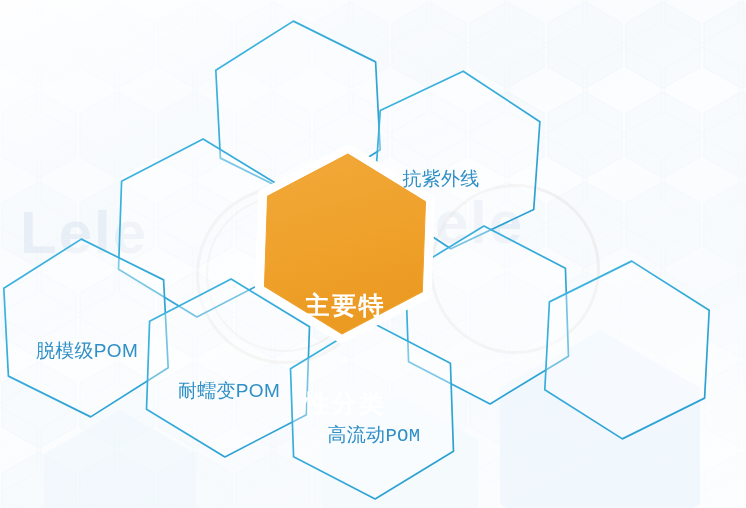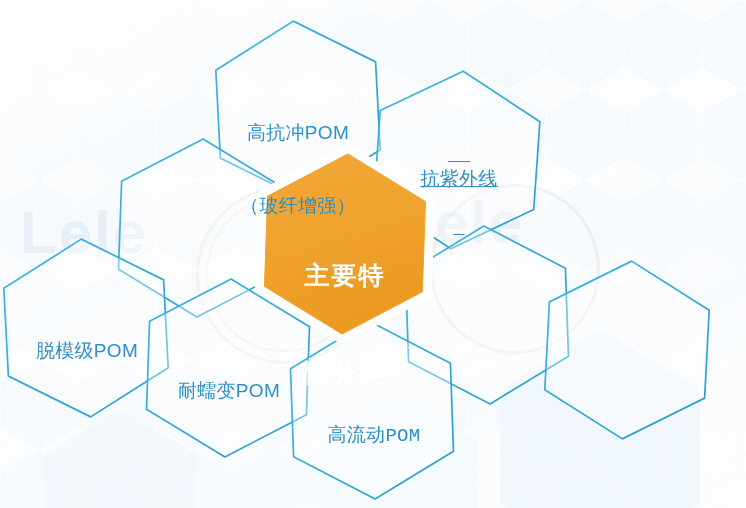--- a/index.html
+++ b/index.html
@@ -127,44 +127,40 @@
       <polygon points="86,239 166,284 166,372 86,417 6,372 6,284" transform="rotate(-3 86 328)"></polygon>
       <polygon points="228,279 308,324 308,412 228,457 148,412 148,324" transform="rotate(2 228 368)"></polygon>
       <polygon points="372,321 452,366 452,454 372,499 292,454 292,366" transform="rotate(-2 372 410)"></polygon>
     </g>
 
     <polygon points="345,148 430,196 430,292 345,340 260,292 260,196" transform="rotate(2 345 243)" fill="#ffffff" stroke="#ffffff" stroke-width="7" stroke-linejoin="round"></polygon>
 
     <polygon points="345,154 424,199 424,289 345,334 266,289 266,199" transform="rotate(2 345 243)" fill="url(#centerGrad)" stroke="#efa22c" stroke-width="1" stroke-linejoin="round"></polygon>
   </svg>
 
-  <div class="hex-label" style="left:198px; top:72px; width:200px;">
-    <div>高抗冲POM</div>
-    <div>（玻纤增强）</div>
-  </div>
 
-  <div class="hex-label" style="left:359px; top:118px; width:200px;text-decoration:underline;">
+  <div class="hex-label" style="left:341px; top:118px; width:200px;">
     <div>抗紫外线</div>
   </div>
 
   <div class="hex-label" style="left:102px; top:186px; width:200px;">
   </div>
 
 
 
   <div class="hex-label" style="left:-13px; top:290px; width:200px;">
     <div>脱模级POM</div>
   </div>
 
   <div class="hex-label" style="left:129px; top:330px; width:200px;">
     <div>耐蠕变POM</div>
   </div>
 
   <div class="hex-label" style="left:274px; top:375px; width:200px;font-family:Liberation Mono, monospace;">
     <div>高流动POM</div>
   </div>
 
-  <div class="hex-label center" style="left:265px; top:194px; width:160px;">
+  <div class="hex-label center" style="left:265px; top:224px; width:160px;">
     <div>主要特</div>
     <div>性分类</div>
   </div>
 
 </div>
 
 </body></html>

